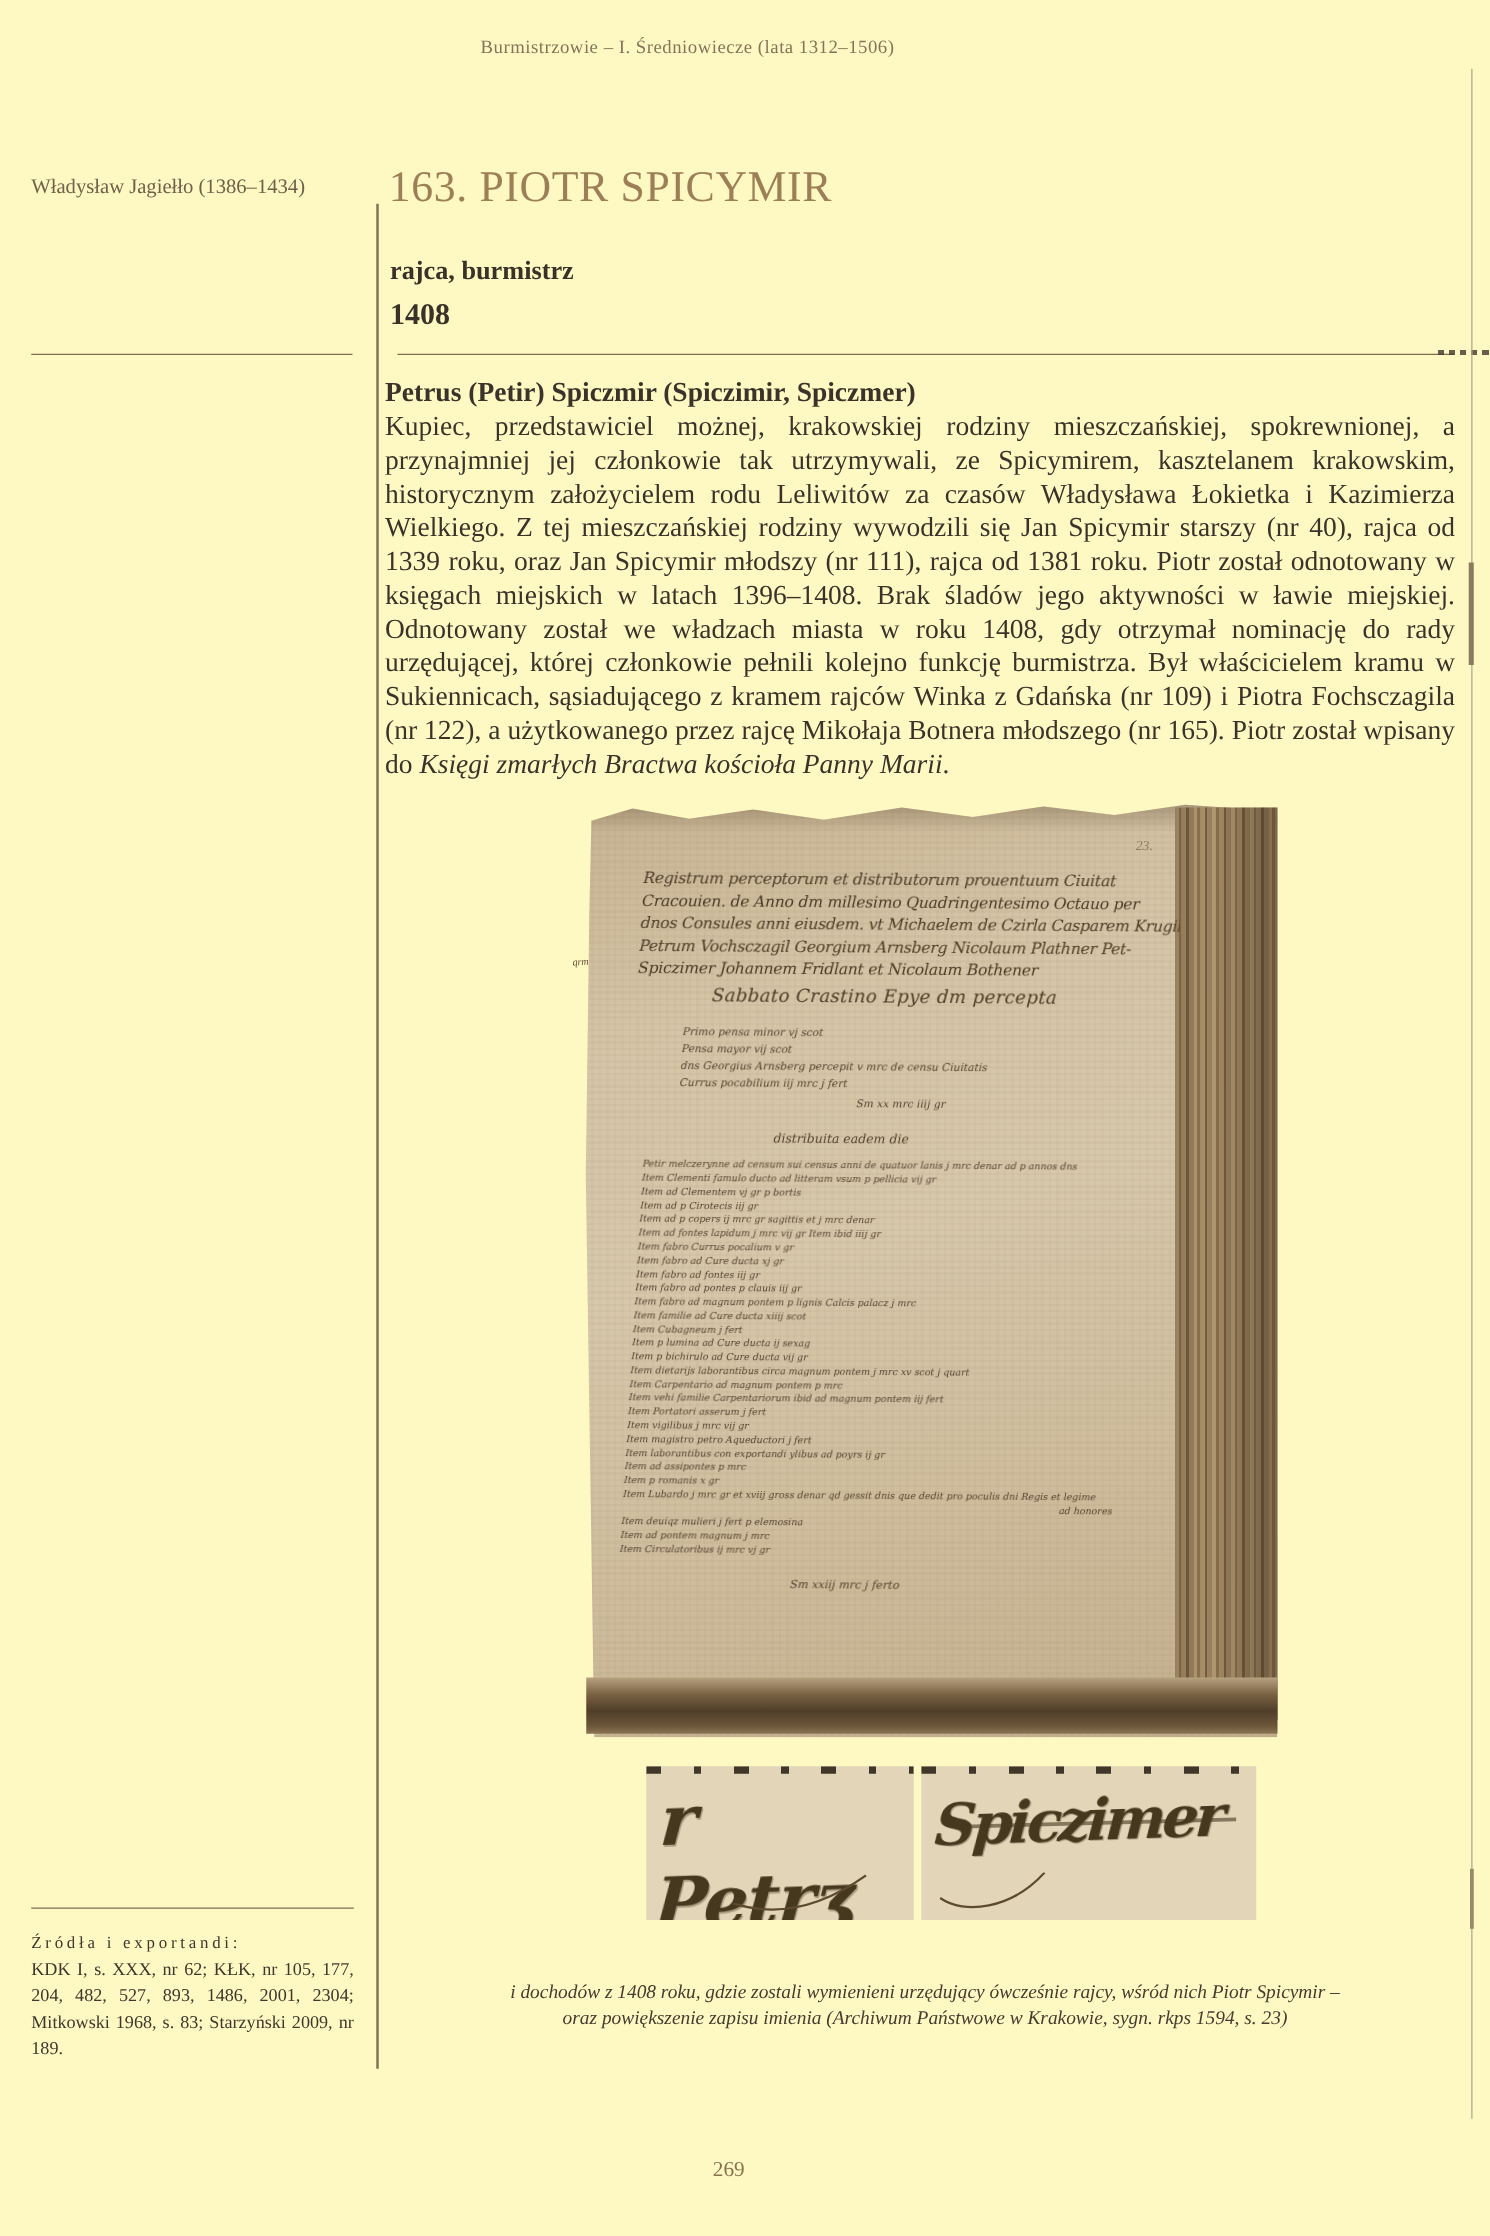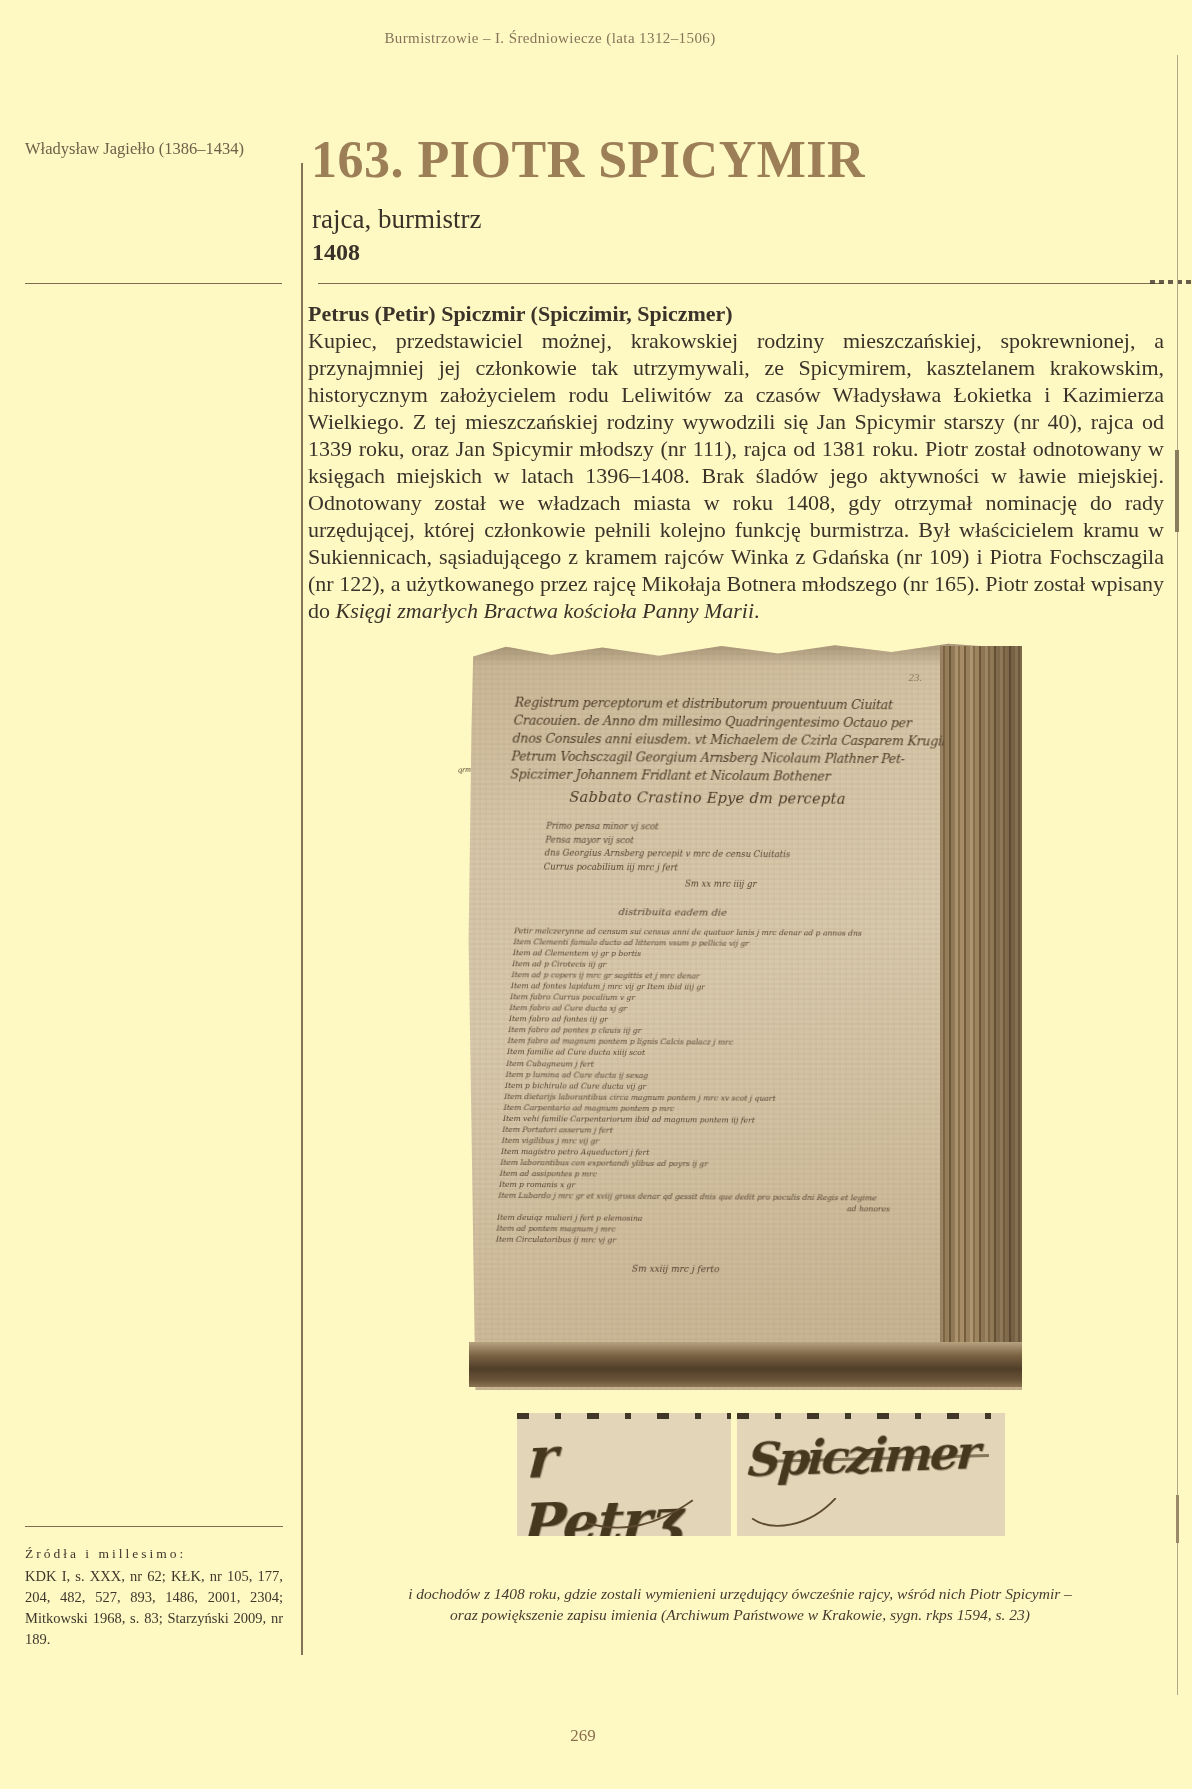--- a/index.html
+++ b/index.html
@@ -28,23 +28,23 @@
     opacity:.8;
   }
   .vrule{position:absolute;top:163px;left:301px;width:1.5px;height:1492px;background:#847357;}
   
   .scan-edge{position:absolute;top:55px;left:1177px;width:1px;height:1640px;background:#b3a68c;}
   .scan-blot-1{position:absolute;top:450px;left:1175px;width:4px;height:82px;background:#8a7a5e;}
   .scan-blot-2{position:absolute;top:1495px;left:1176px;width:3px;height:48px;background:#9a8a6a;}
   
   .entry-title{
     position:absolute;top:130px;left:311px;
-    font-size:52px;font-weight:bold;letter-spacing:.5px;color:#9c7f57;
-  }
-  .entry-roles{position:absolute;top:204px;left:312px;font-size:27px;font-weight:normal;color:#3a3128;}
+    font-size:35px;font-weight:normal;letter-spacing:.5px;color:#9c7f57;
+  }
+  .entry-roles{position:absolute;top:204px;left:312px;font-size:21px;font-weight:bold;color:#3a3128;}
   .entry-year{position:absolute;top:239px;left:312px;font-size:24px;font-weight:bold;color:#3a3128;}
   
   .bio{
     position:absolute;top:300px;left:308px;width:856px;
     font-size:22px;line-height:27px;text-align:justify;color:#3b332a;
   }
   .bio .lead{font-weight:bold;}
   .bio .it{font-style:italic;}
   
   .book{position:absolute;top:640px;left:455px;width:567px;height:750px;}
@@ -216,19 +216,19 @@
       <path d="M80,0 C55,26 20,30 2,18" fill="none" stroke="#5d4a30" stroke-width="1.6"></path>
     </svg>
   </div>
 
   <div class="caption">
       <div>i dochodów z 1408 roku, gdzie zostali wymienieni urzędujący ówcześnie rajcy, wśród nich Piotr Spicymir –</div>
       <div>oraz powiększenie zapisu imienia (Archiwum Państwowe w Krakowie, sygn. rkps 1594, s. 23)</div>
     </div>
 
   <div class="sources">
-    <div class="sources-heading">Źródła i millesimo:</div>
+    <div class="sources-heading">Źródła i exportandi:</div>
     <div class="sources-text">KDK I, s. XXX, nr 62; KŁK, nr 105, 177, 204, 482, 527, 893, 1486, 2001, 2304; Mitkowski 1968, s. 83; Starzyński 2009, nr 189.</div>
   </div>
 
   <div class="page-number">269</div>
 
 </div>
 
 </body></html>

